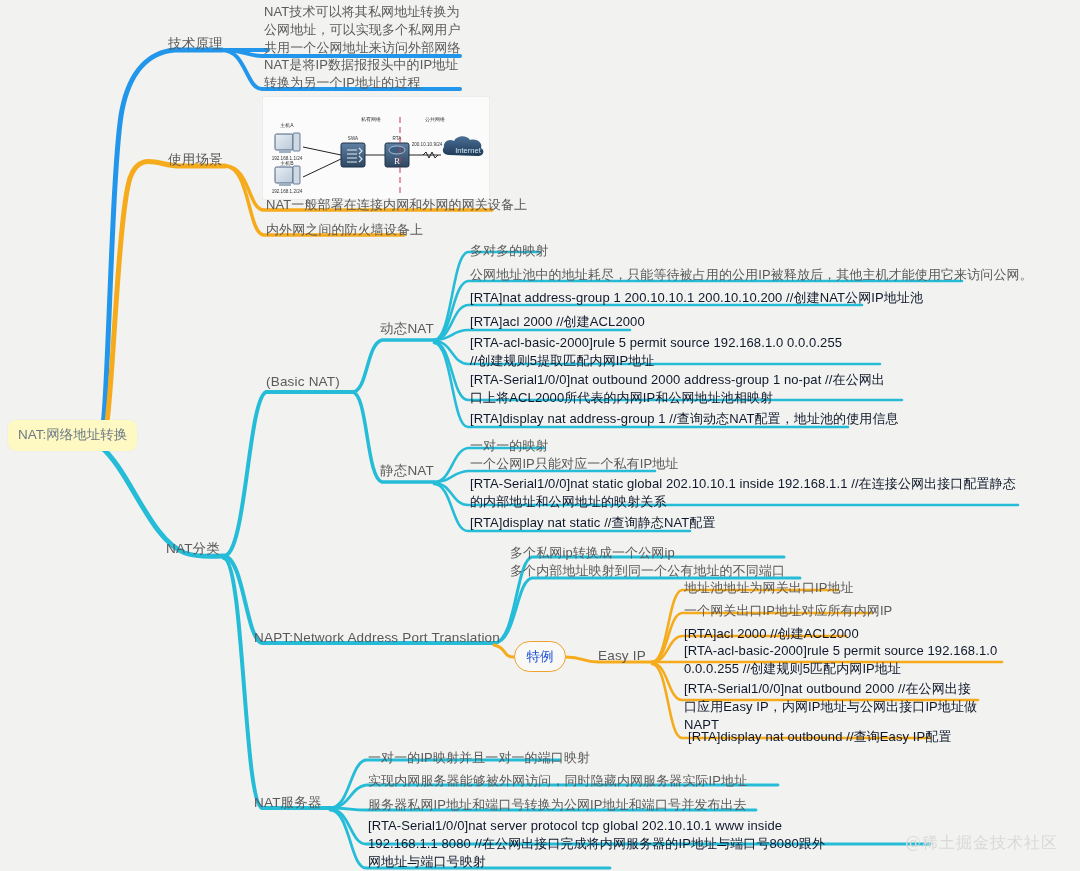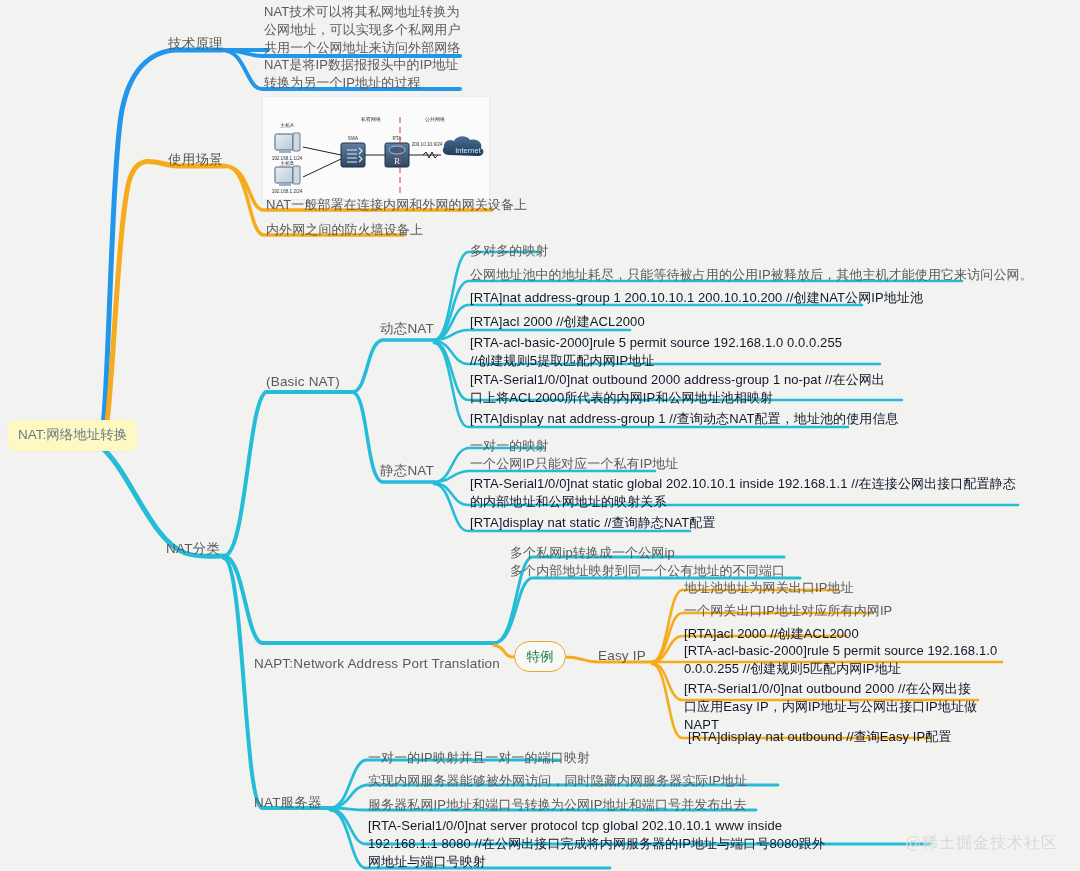--- a/index.html
+++ b/index.html
@@ -48,21 +48,21 @@
   }
 
   
   #special-node{
     position:absolute;
     left:514px; top:641px;
     width:52px; height:31px;
     border:1.6px solid #f0a32c;
     border-radius:16px;
     background:#f8f8f6;
-    color:#15803d;
+    color:#1d4ed8;
     font-size:13.5px;
     display:flex;align-items:center;justify-content:center;
     box-sizing:border-box;
   }
 
   
   #netdiagram{
     position:absolute;
     left:262px; top:96px;
     width:228px; height:104px;
@@ -257,21 +257,21 @@
   <div class="leaf red" style="left:470px;top:410px;">[RTA]display nat address-group 1  //查询动态NAT配置，地址池的使用信息</div>
 
   <div class="node" style="left:380px;top:463px;">
     <span>静态NAT</span>
   </div>
   <div class="leaf" style="left:470px;top:437px;">一对一的映射</div>
   <div class="leaf" style="left:470px;top:455px;">一个公网IP只能对应一个私有IP地址</div>
   <div class="leaf red wrap" style="left:470px;top:475px;width:548px;">[RTA-Serial1/0/0]nat static global 202.10.10.1 inside 192.168.1.1  //在连接公网出接口配置静态的内部地址和公网地址的映射关系</div>
   <div class="leaf red" style="left:470px;top:514px;">[RTA]display nat static //查询静态NAT配置</div>
 
-  <div class="node" style="left:254px;top:656px;">
+  <div class="node" style="left:254px;top:630px;">
     <span>NAPT:Network Address Port Translation</span>
   </div>
   <div class="leaf" style="left:510px;top:544px;">多个私网ip转换成一个公网ip</div>
   <div class="leaf" style="left:510px;top:562px;">多个内部地址映射到同一个公有地址的不同端口</div>
 
   <div id="special-node">
     <span>特例</span>
   </div>
 
   <div class="node" style="left:598px;top:648px;">

